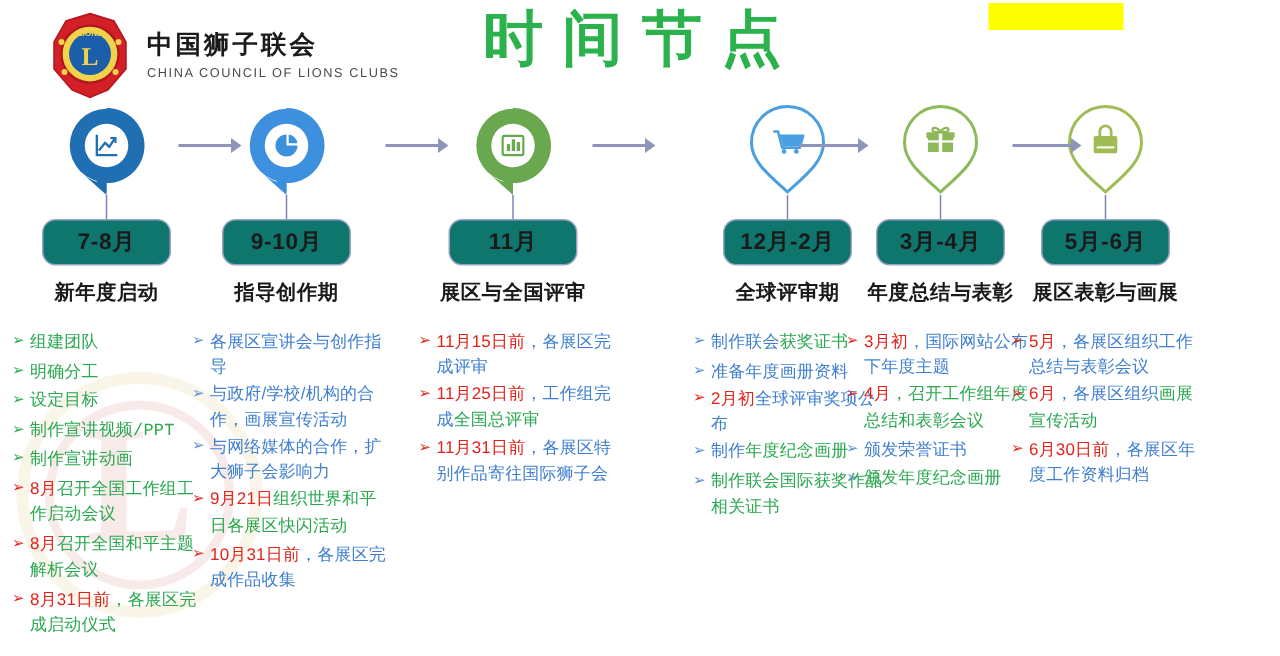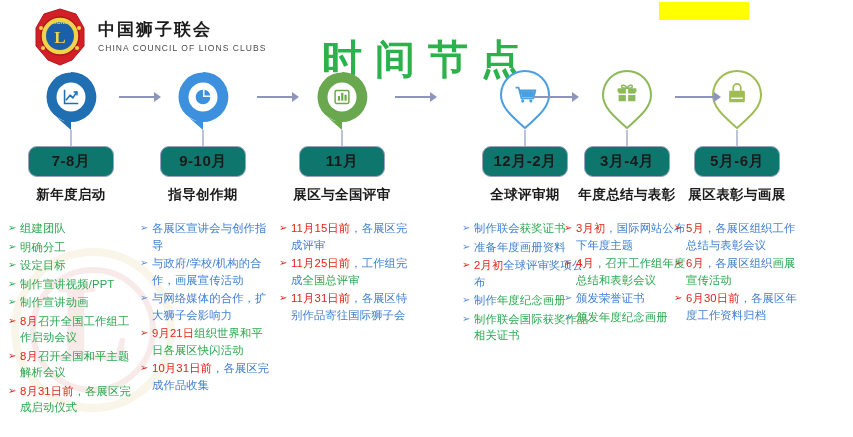--- a/index.html
+++ b/index.html
@@ -20,21 +20,21 @@
 
   
   .brand{position:absolute;left:32px;top:8px;display:flex;align-items:center;gap:10px;}
   .crest{width:56px;height:58px;position:relative;flex:0 0 auto;}
   .brand-cn{font-size:17px;font-weight:bold;color:#1b1b1b;letter-spacing:2px;line-height:1;}
   .brand-en{font-size:8.5px;color:#4a4a4a;letter-spacing:1.05px;margin-top:5px;}
 
   .deck-title{
     position:absolute;left:322px;top:6px;
     font-size:40px;font-weight:bold;color:#2bb24c;
-    letter-spacing:13px;line-height:1;margin-top:33px;
+    letter-spacing:13px;line-height:1;
   }
   .yellow-box{position:absolute;left:659px;top:2px;width:90px;height:18px;background:#ffff00;}
 
   
   .col{position:absolute;top:68px;width:138px;}
   .pin{position:relative;height:62px;display:flex;justify-content:center;}
   .pin svg{display:block;}
   .stem{position:absolute;left:50%;top:62px;width:1px;height:16px;background:#7b86b5;transform:translateX(-.5px);}
 
   .chip{
@@ -59,21 +59,21 @@
 
   .items{position:absolute;top:152px;left:6px;width:132px;}
   .item{
     position:relative;padding-left:12px;margin-bottom:2px;
     font-size:11.3px;line-height:16.5px;letter-spacing:.15px;
     word-break:break-all;
   }
   .item .bullet{
     position:absolute;left:0;top:0;font-size:10px;line-height:16.5px;
   }
-  .t-green{color:#2aa84f;}
+  .t-green{color:#2aa84f;font-family:Liberation Mono, monospace;}
   .t-blue{color:#3f7fd0;}
   .t-red{color:#e2231a;}
   .b-green{color:#2aa84f;}
   .b-blue{color:#5b8fd6;}
   .b-red{color:#e2231a;}
 </style>
 </head>
 <body>
 
 <div id="slide">
@@ -133,21 +133,21 @@
           <div class="item"><span class="bullet b-green">➢</span><span class="t-green">组建团队</span></div>
           <div class="item"><span class="bullet b-green">➢</span><span class="t-green">明确分工</span></div>
           <div class="item"><span class="bullet b-green">➢</span><span class="t-green">设定目标</span></div>
           <div class="item"><span class="bullet b-green">➢</span><span class="t-green">制作宣讲视频/PPT</span></div>
           <div class="item"><span class="bullet b-green">➢</span><span class="t-green">制作宣讲动画</span></div>
           <div class="item"><span class="bullet b-red">➢</span><span class="t-red">8月</span><span class="t-green">召开全国工作组工作启动会议</span></div>
           <div class="item"><span class="bullet b-red">➢</span><span class="t-red">8月</span><span class="t-green">召开全国和平主题解析会议</span></div>
           <div class="item"><span class="bullet b-red">➢</span><span class="t-red">8月31日前</span><span class="t-green">，各展区完成启动仪式</span></div>
         </div>
       </div>
-      <div class="col" style="left: 134px;">
+      <div class="col" style="left: 122px;">
         <div class="pin">
           <svg width="66" height="62" viewBox="0 0 66 62">
             <path d="M33 4 A25 25 0 1 1 18.6 49.2 L33 62 L33 4 Z" fill="#3d90dd"></path>
             <circle cx="33" cy="29" r="24.5" fill="#3d90dd"></circle>
             <path d="M22 48 L33 60 L33 44 Z" fill="#3d90dd"></path>
             <circle cx="33" cy="29" r="14.5" fill="#ffffff"></circle>
             <g transform="translate(33,29) scale(0.92)">
               <g fill="#3d90dd">
                 <path d="M0 -8 A8 8 0 1 0 8 0 L0 0 Z"></path>
                 <path d="M1.6 -8 A8 8 0 0 1 8 -1.6 L1.6 -1.6 Z"></path>

